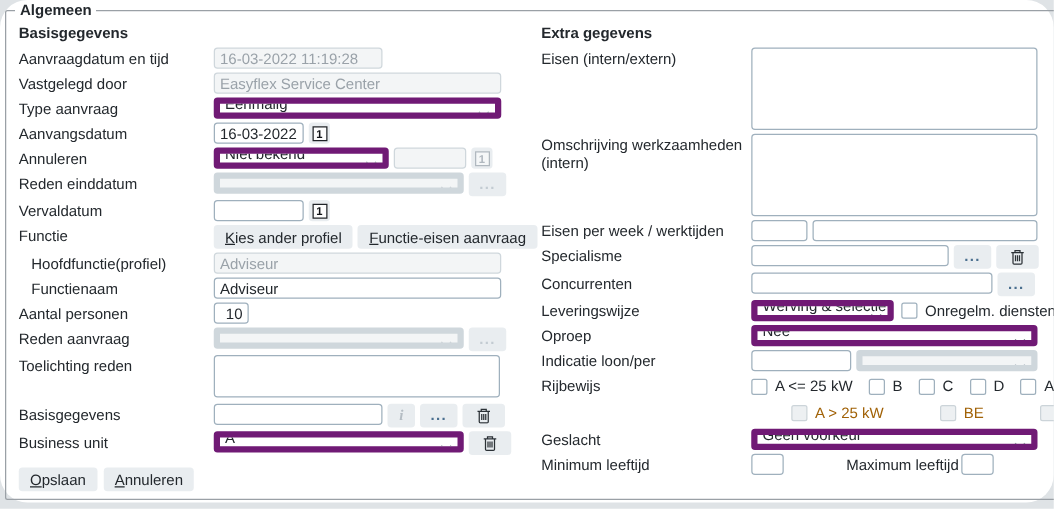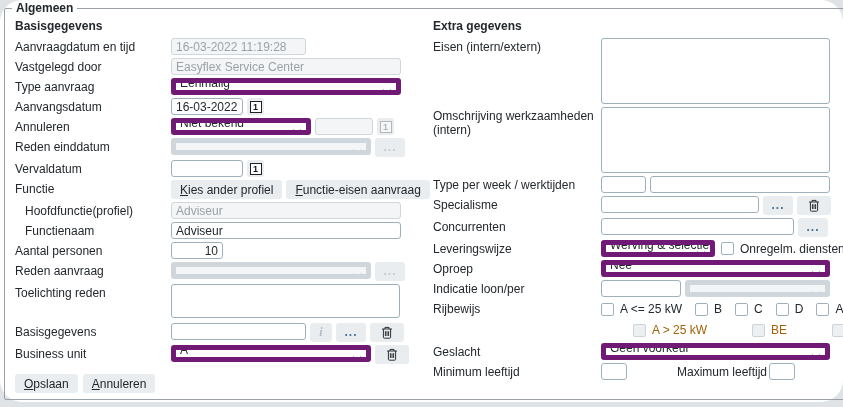--- a/index.html
+++ b/index.html
@@ -183,21 +183,21 @@
       <div class="row">
         <div class="lbl indent">Functienaam</div>
         <div class="ctl">
           <input class="txt" style="width: 230px;" value="Adviseur">
         </div>
       </div>
 
       <div class="row">
         <div class="lbl">Aantal personen</div>
         <div class="ctl">
-          <input class="txt" style="width: 52px; text-align: right;" value="10">
+          <input class="txt" style="width: 28px; text-align: right;" value="10">
         </div>
       </div>
 
       <div class="row">
         <div class="lbl">Reden aanvraag</div>
         <div class="ctl">
           <div class="select dis" style="width:200px">
             <span></span>
             <i class="chev"></i>
           </div>
@@ -259,21 +259,21 @@
       </div>
 
       <div class="row">
         <div class="lbl">Omschrijving werkzaamheden (intern)</div>
         <div class="ctl">
           <textarea class="tarea" style="width: 229px; height: 66px;"></textarea>
         </div>
       </div>
 
       <div class="row">
-        <div class="lbl">Type per week / werktijden</div>
+        <div class="lbl">Eisen per week / werktijden</div>
         <div class="ctl">
           <input class="txt" style="width: 45px;" value="">
           <input class="txt" style="width: 180px;" value="">
         </div>
       </div>
 
       <div class="row">
         <div class="lbl">Specialisme</div>
         <div class="ctl">
           <input class="txt" style="width: 158px;" value="">

